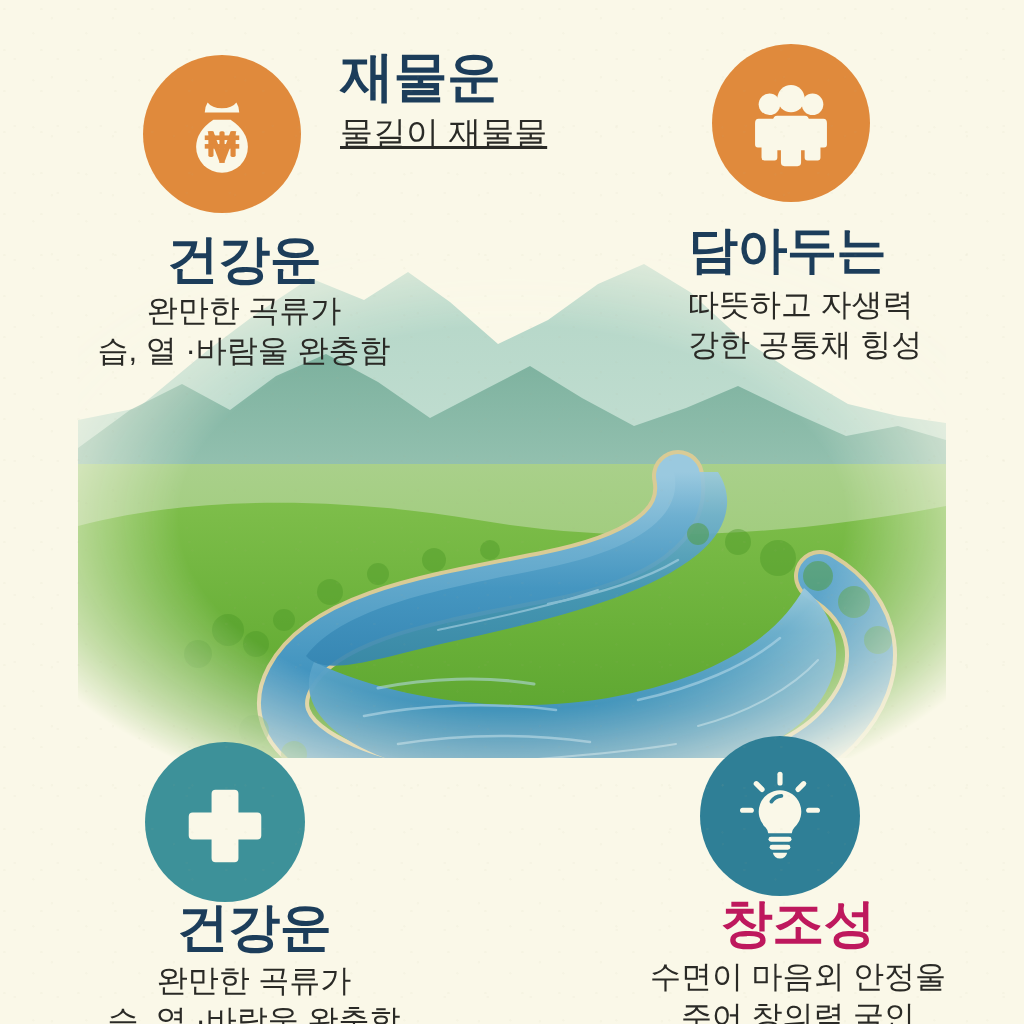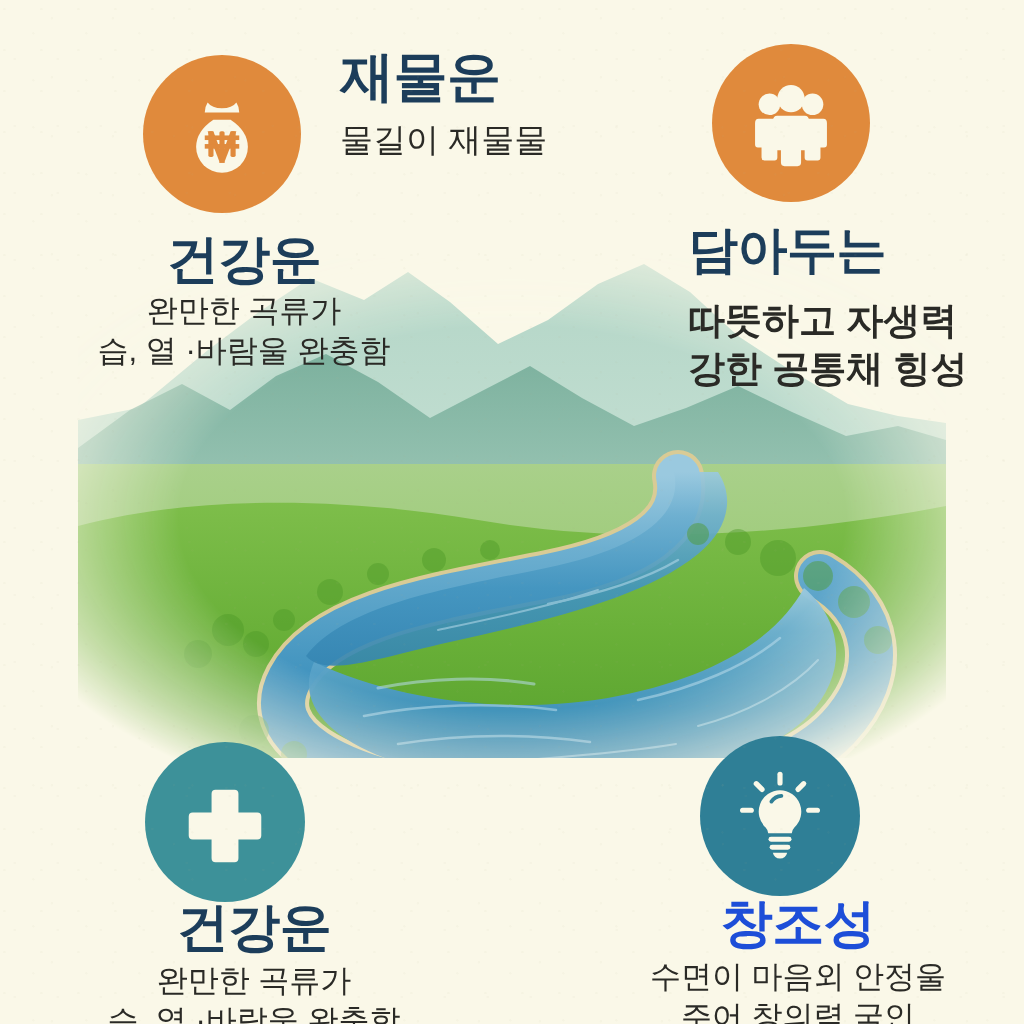--- a/index.html
+++ b/index.html
@@ -68,26 +68,26 @@
   }
   .block .desc {
     line-height: 1.30;
     white-space: nowrap;
   }
   .block .desc div { display: block; }
 
   
   #block-wealth { left: 340px; top: 48px; text-align: left; }
   #block-wealth .title { font-size: 54px; }
-  #block-wealth .desc  { font-size: 33px; margin-top: 14px; }
+  #block-wealth .desc  { font-size: 33px; margin-top: 7px; text-decoration: underline; }
 
   
   #block-relations { left: 688px; top: 224px; text-align: left; }
   #block-relations .title { font-size: 50px; }
-  #block-relations .desc  { font-size: 37px; margin-top: 20px; font-weight: bold; }
+  #block-relations .desc  { font-size: 31px; margin-top: 8px; }
 
   
   #block-health-top { left: 64px; top: 232px; width: 360px; text-align: center; }
   #block-health-top .title { font-size: 52px; }
   #block-health-top .desc  { font-size: 31px; margin-top: 4px; }
 
   
   #block-health-bottom { left: 54px; top: 900px; width: 400px; text-align: center; }
   #block-health-bottom .title { font-size: 52px; }
   #block-health-bottom .desc  { font-size: 31px; margin-top: 6px; }
@@ -289,21 +289,21 @@
 
   <div class="block" id="block-health-bottom">
     <div class="title" style="color:#1c3d5a">건강운</div>
     <div class="desc" style="color:#2a2a26">
       <div>완만한 곡류가</div>
       <div>습, 열 ·바람울 완충함</div>
     </div>
   </div>
 
   <div class="block" id="block-creative">
-    <div class="title" style="color:#1d4ed8">창조성</div>
+    <div class="title" style="color:#be185d">창조성</div>
     <div class="desc" style="color:#2a2a26">
       <div>수면이 마음외 안정울</div>
       <div>주어 창의력 국인</div>
     </div>
   </div>
 
   <div id="paper-grain"></div>
 </div>
 
 </body></html>

